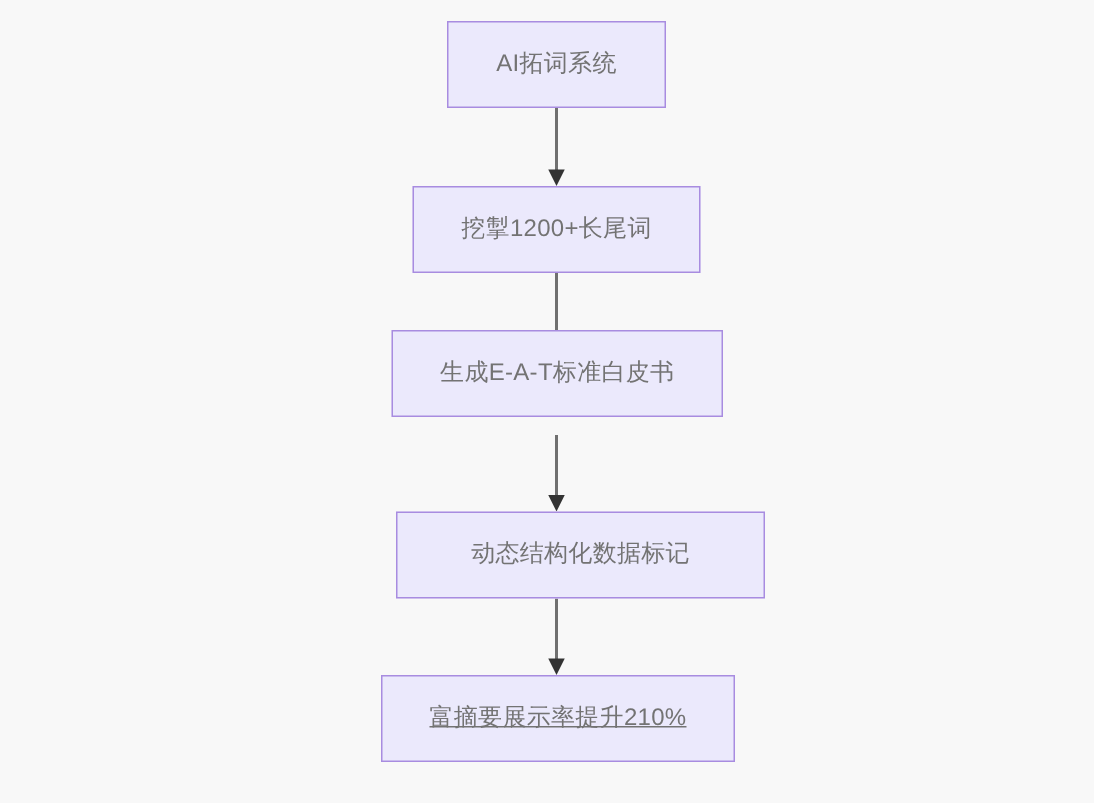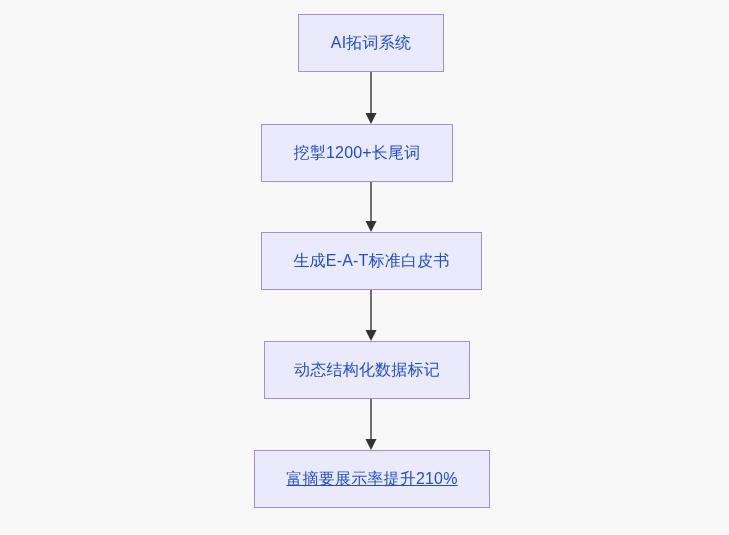--- a/index.html
+++ b/index.html
@@ -20,36 +20,36 @@
     width: 729px;
     height: 535px;
     background: #f8f8f8;
   }
 
   .node {
     position: absolute;
     box-sizing: border-box;
     background: #ebe9fc;
     border: 1.7px solid #a88ce0;
-    color: #1d4ed8;
+    color: #737373;
     font-size: 16px;
     line-height: 1.2;
     letter-spacing: 0.2px;
     display: flex;
     align-items: center;
     justify-content: center;
     text-align: center;
     white-space: nowrap;
   }
 
   
   .node-1 { left: 298px; top: 14px;  width: 146px; height: 58px; }
-  .node-2 { left: 261px; top: 124px; width: 192px; height: 58px; }
-  .node-3 { left: 261px; top: 232px; width: 221px; height: 58px; }
-  .node-4 { left: 264px; top: 341px; width: 206px; height: 58px; }
+  .node-2 { left: 275px; top: 124px; width: 192px; height: 58px; }
+  .node-3 { left: 261px; top: 220px; width: 221px; height: 58px; }
+  .node-4 { left: 264px; top: 341px; width: 246px; height: 58px; }
   .node-5 { left: 254px; top: 450px; width: 236px; height: 58px; text-decoration: underline; }
 
   .edge {
     position: absolute;
     left: 0;
     top: 0;
     width: 729px;
     height: 535px;
     pointer-events: none;
     overflow: visible;

